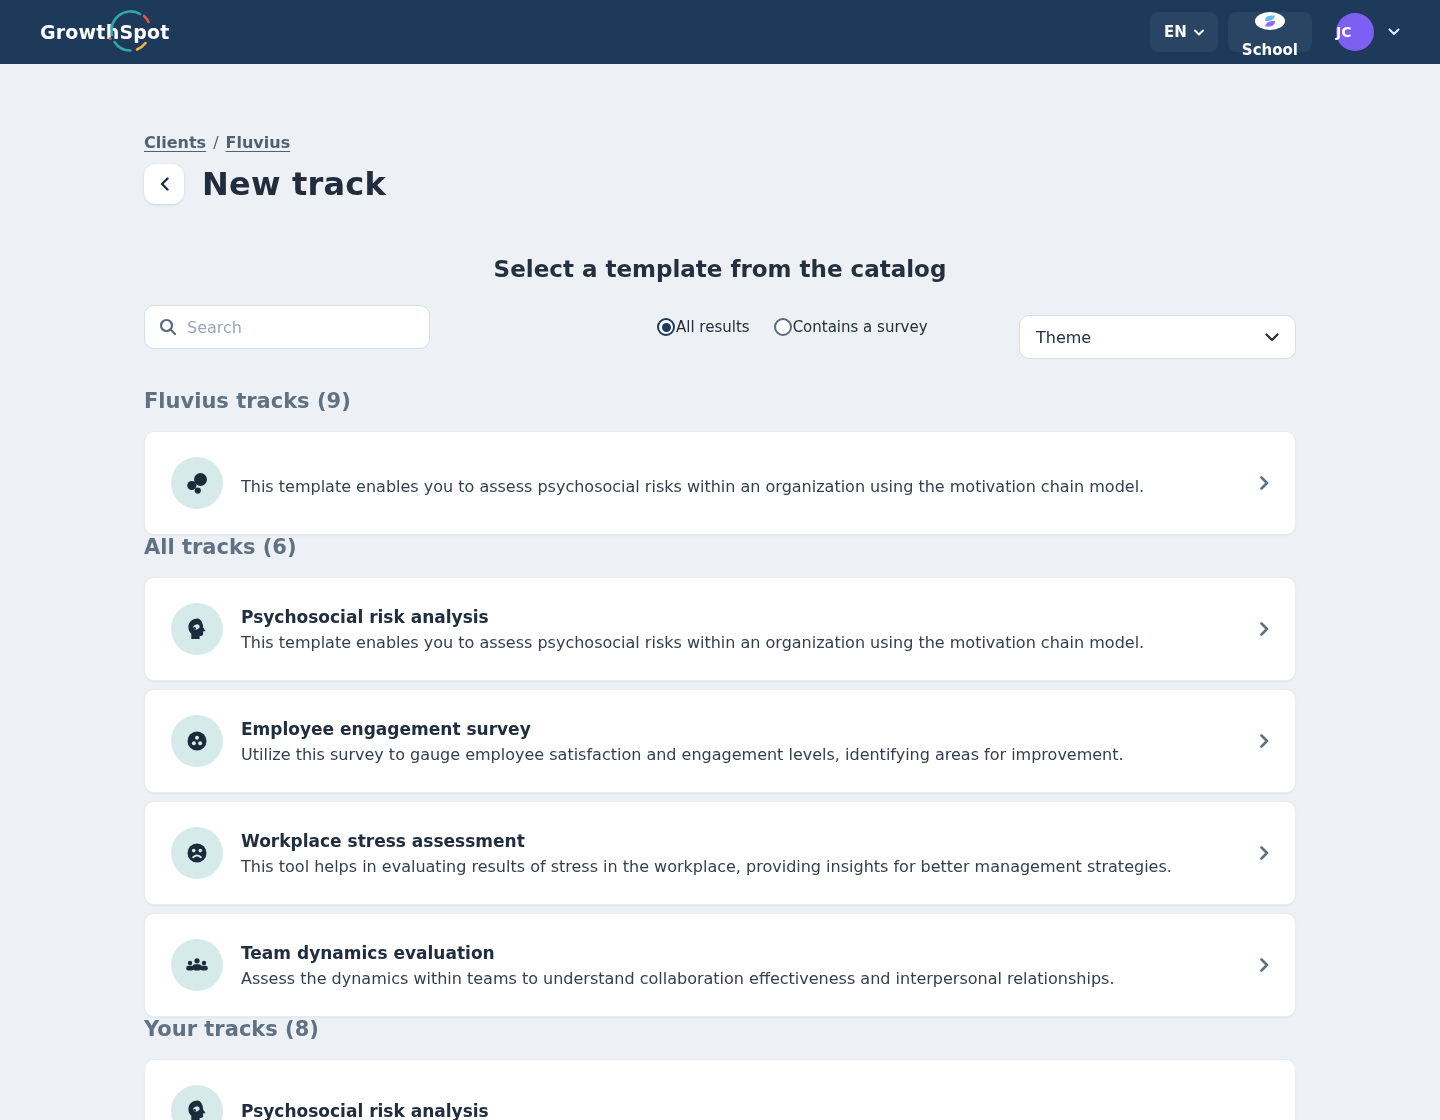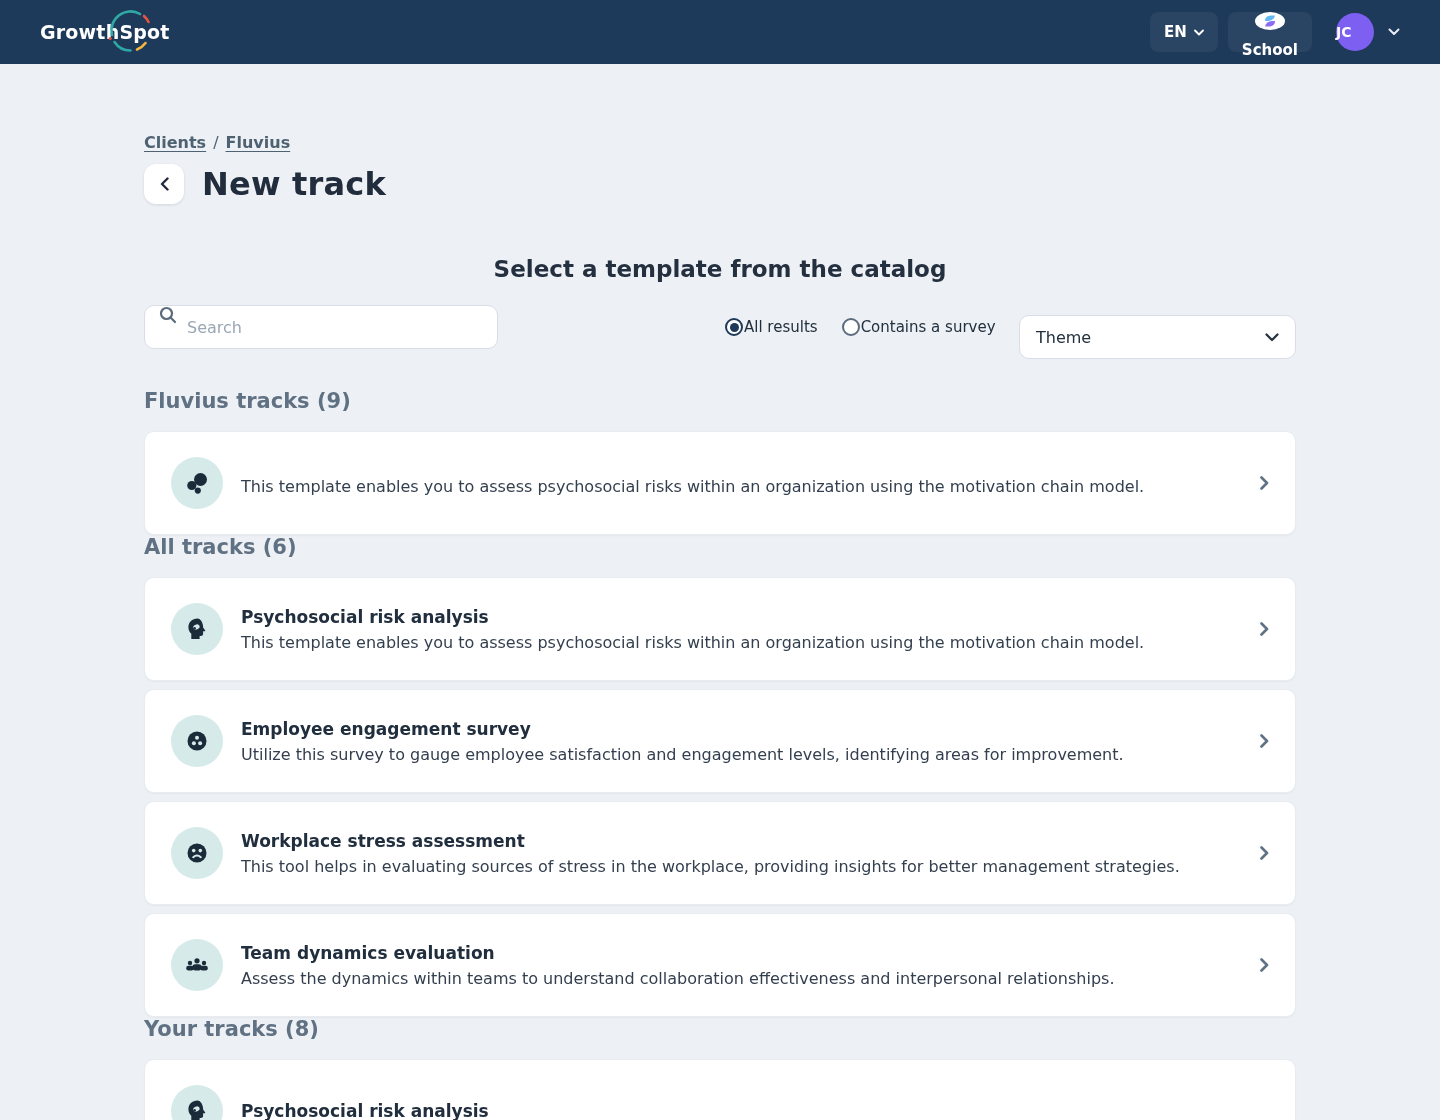--- a/index.html
+++ b/index.html
@@ -52,23 +52,23 @@
     width:40px; height:40px; background:#fff; border:none; border-radius:12px;
     box-shadow:0 1px 3px rgba(20,40,70,.12); cursor:pointer;
     display:flex; align-items:center; justify-content:center;
   }
   h1.page-title { font-size:32px; font-weight:800; color:#212c3d; letter-spacing:.2px; }
 
   h2.catalog-heading { margin-top:52px; font-size:23px; font-weight:800; color:#24303f;text-align:center; }
 
   .filter-row { margin-top:13px; display:flex; align-items:center; }
   .search-box {
-    width:354px; height:44px; background:#fff;
+    width:286px; height:44px; background:#fff;
     border:1px solid #d8dee8; border-radius:10px;
-    display:flex; padding:0 14px; gap:10px;
+    display:flex; align-items:center; padding:0 14px; gap:10px;
   }
   .search-box input {
     border:none; outline:none; flex:1; font-family:inherit;
     font-size:16px; color:#212e3e; background:transparent;
   }
   .search-box input::placeholder { color:#9aa7b5; }
 
   .radio-group { display:flex; align-items:center; gap:24px; margin-left:227px; }
   .radio-option { display:flex; align-items:center; gap:1px; cursor:pointer; }
   .radio {
@@ -264,21 +264,21 @@
       <span class="icon-circle">
         <svg width="28" height="28" viewBox="0 0 28 28">
           <circle cx="14" cy="14" r="9.5" fill="#1c2b3a"></circle>
           <circle cx="10.7" cy="11.6" r="1.8" fill="#d7eaea"></circle>
           <circle cx="17.3" cy="11.6" r="1.8" fill="#d7eaea"></circle>
           <path d="M10.2 18.2 Q14 14.8 17.8 18.2" stroke="#d7eaea" stroke-width="2" fill="none" stroke-linecap="round"></path>
         </svg>
       </span>
       <div class="card-text">
         <div class="card-title">Workplace stress assessment</div>
-        <div class="card-desc">This tool helps in evaluating sources of stress in the workplace, providing insights for better management strategies.</div>
+        <div class="card-desc">This tool helps in evaluating results of stress in the workplace, providing insights for better management strategies.</div>
       </div>
       <span class="card-chevron">
         <svg width="9" height="14" viewBox="0 0 9 14">
             <path d="M1.5 1.5 L7 7 L1.5 12.5" stroke="#5f7183" stroke-width="2.6" fill="none" stroke-linecap="round" stroke-linejoin="round"></path>
           </svg>
       </span>
     </div>
 
     <div class="card">
       <span class="icon-circle">

